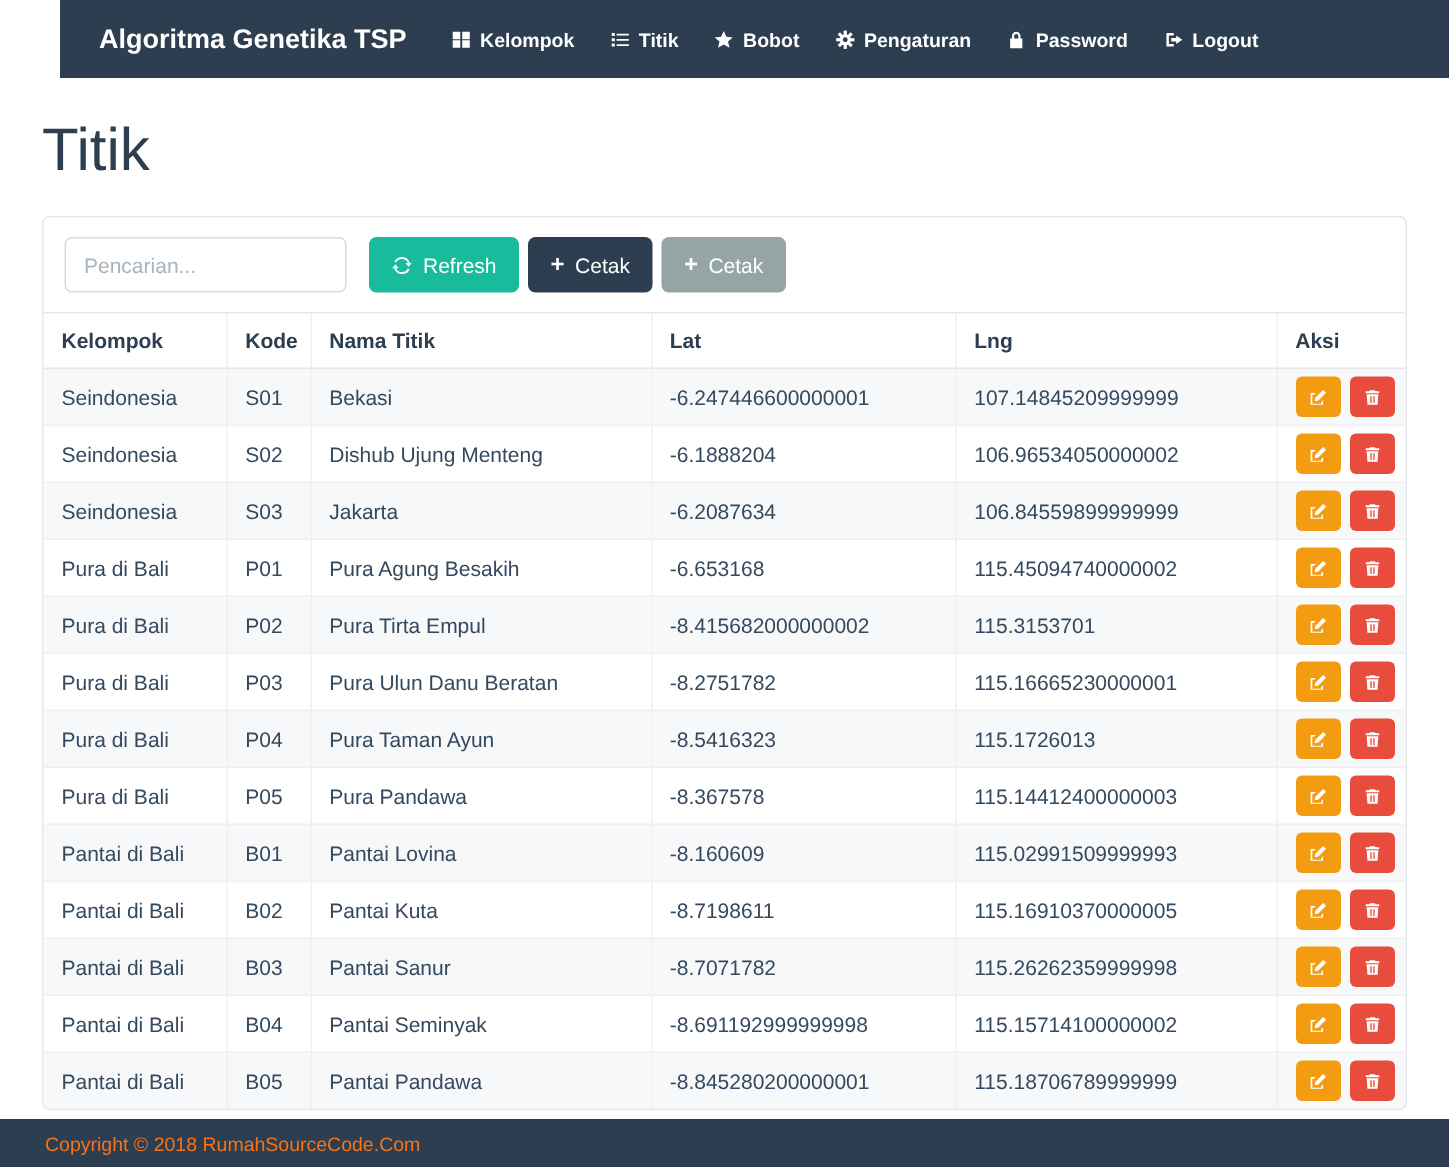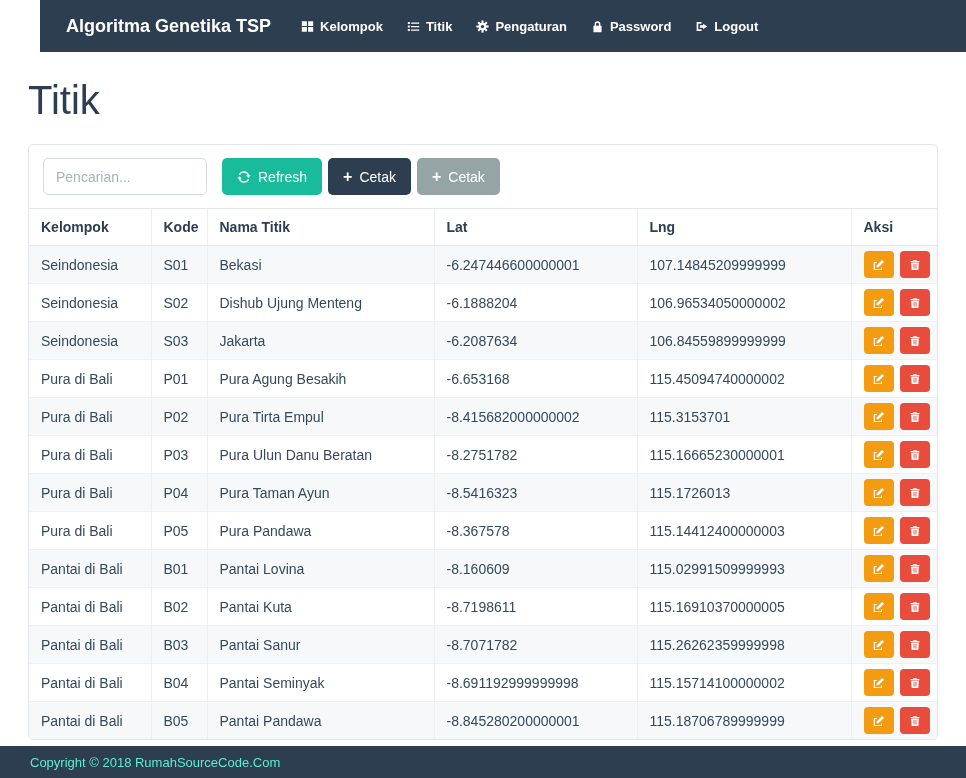--- a/index.html
+++ b/index.html
@@ -28,41 +28,41 @@
   .nav-items{display:flex;align-items:center;height:100%;}
   .nav-item{display:flex;align-items:center;gap:6px;color:#fff;font-size:13px;font-weight:700;padding:0 12px;height:100%;cursor:pointer;text-decoration:none;}
   .icon{display:inline-block;width:13px;height:13px;color:inherit;}
   .icon svg{display:block;width:100%;height:100%;fill:currentColor;}
   .icon.lg{width:14px;height:14px;}
   
   .content{padding:0 28px;flex:1 0 auto;}
   .page-title{font-size:40px;line-height:48px;color:var(--text-dark);font-weight:500;margin:24px 0 20px;}
   .panel{border:1px solid var(--panel-border);border-radius:5px;overflow:hidden;}
   .toolbar{display:flex;align-items:center;padding:13px 14px;gap:6px;}
-  .search-input{width:164px;height:37px;border:1px solid #d6dbde;border-radius:5px;padding:0 12px;font-size:14px;color:#2C3E50;margin-right:9px;font-family:inherit;outline:none;}
+  .search-input{width:188px;height:37px;border:1px solid #d6dbde;border-radius:5px;padding:0 12px;font-size:14px;color:#2C3E50;margin-right:9px;font-family:inherit;outline:none;}
   .search-input::placeholder{color:#a9b3bb;}
   .btn{display:inline-flex;align-items:center;gap:7px;height:37px;padding:0 15px;border:none;border-radius:5px;color:#fff;font-size:14px;font-family:inherit;cursor:pointer;}
   .btn-refresh{background:var(--refresh-bg);}
   .btn-tambah{background:var(--tambah-bg);}
   .btn-cetak{background:var(--cetak-bg);}
   .plus-glyph{font-weight:700;font-size:16px;line-height:1;}
   
   table{width:100%;border-collapse:collapse;font-size:14px;color:#34495e;table-layout:fixed;}
   thead th{text-align:left;font-weight:700;color:var(--text-dark);padding:10px 12px;border-top:1px solid var(--panel-border);border-bottom:1px solid var(--panel-border);}
   tbody td{padding:9px 12px;border-bottom:1px solid var(--cell-border);white-space:nowrap;overflow:hidden;line-height:18px;}
   thead th + th, tbody td + td{border-left:1px solid var(--cell-border);}
   tbody tr:nth-child(odd){background:var(--stripe);}
   tbody tr:last-child td{border-bottom:none;}
   .cell-aksi{padding-top:5px;padding-bottom:5px;}
   .aksi-btn{width:30px;height:27px;border:none;border-radius:4px;color:#fff;display:inline-flex;align-items:center;justify-content:center;cursor:pointer;margin-right:3px;vertical-align:middle;}
   .aksi-btn .icon{width:12px;height:12px;}
   .btn-edit{background:var(--edit-bg);}
   .btn-delete{background:var(--delete-bg);}
   
-  .footer{background:var(--navbar-bg);color:#5eead4;font-size:13px;height:32px;display:flex;align-items:center;padding:0 30px;margin-top:auto;flex-shrink:0;}
+  .footer{background:var(--navbar-bg);color:#f97316;font-size:13px;height:32px;display:flex;align-items:center;padding:0 30px;margin-top:auto;flex-shrink:0;}
 </style>
 </head>
 <body>
 
 <nav class="navbar">
   <span class="brand">Algoritma Genetika TSP</span>
   <div class="nav-items">
     <a class="nav-item">
       <span class="icon">
           <svg viewBox="0 0 16 16">
@@ -71,20 +71,28 @@
         </span>
       <span>Kelompok</span>
     </a>
     <a class="nav-item">
       <span class="icon">
           <svg viewBox="0 0 16 16">
             <path d="M1 2.5h2.5V5H1zM5 3h10v1.5H5zM1 6.8h2.5v2.5H1zM5 7.3h10v1.5H5zM1 11.1h2.5v2.5H1zM5 11.6h10v1.5H5z"></path>
           </svg>
         </span>
       <span>Titik</span>
+    </a>
+    <a class="nav-item">
+      <span class="icon">
+          <svg viewBox="0 0 16 16">
+            <polygon points="8,0.8 10.2,5.6 15.4,6.1 11.5,9.5 12.7,14.6 8,11.9 3.3,14.6 4.5,9.5 0.6,6.1 5.8,5.6"></polygon>
+          </svg>
+        </span>
+      <span>Bobot</span>
     </a>
     <a class="nav-item">
       <span class="icon">
           <svg viewBox="0 0 16 16">
             <g fill="currentColor">
               <rect x="6.7" y="0.5" width="2.6" height="15"></rect>
               <rect x="6.7" y="0.5" width="2.6" height="15" transform="rotate(45 8 8)"></rect>
               <rect x="6.7" y="0.5" width="2.6" height="15" transform="rotate(90 8 8)"></rect>
               <rect x="6.7" y="0.5" width="2.6" height="15" transform="rotate(135 8 8)"></rect>
               <circle cx="8" cy="8" r="4.6"></circle>

